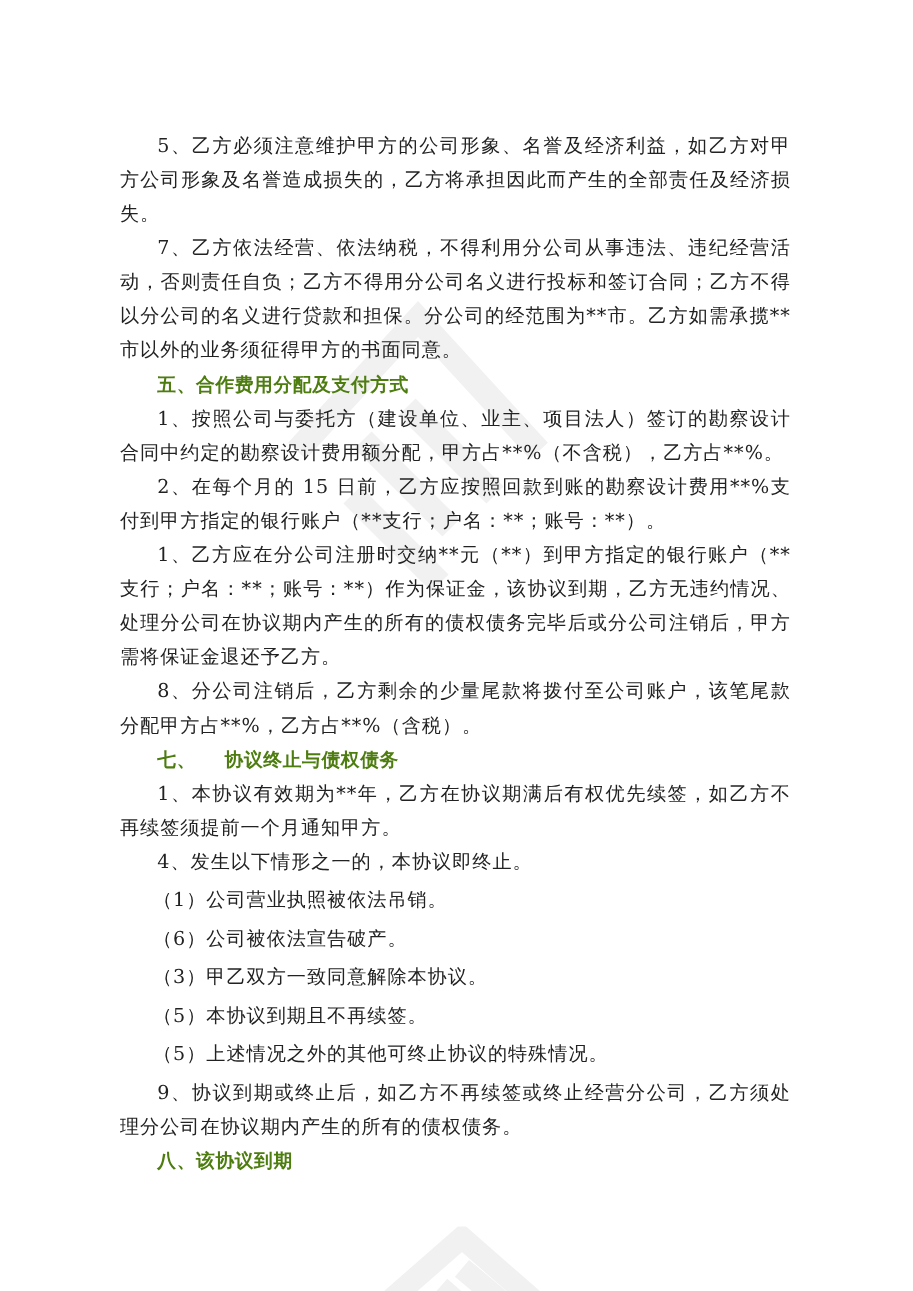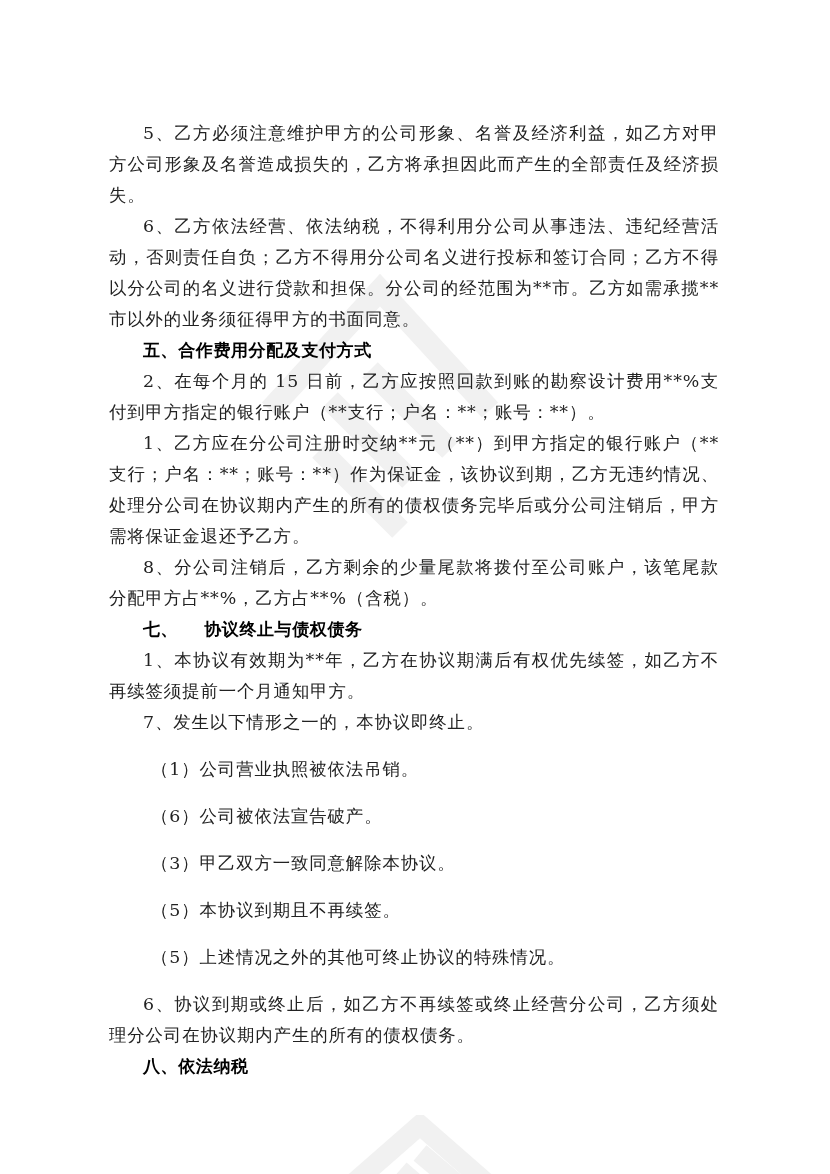--- a/index.html
+++ b/index.html
@@ -16,25 +16,25 @@
     font-family: "DejaVu Serif", "Liberation Serif", serif;
     font-size: 17.4px; line-height: 31px; color: #222222;
   }
   .para {
     margin: 0; text-indent: 34px; text-align: justify;
     text-align-last: left; letter-spacing: 0.9px;
   }
   .heading {
     margin: 0; text-indent: 34px; font-weight: bold;
     font-family: "DejaVu Sans", "Liberation Sans", sans-serif;
-    font-size: 17px; letter-spacing: 0.6px; color: #000000;
+    font-size: 17px; letter-spacing: 0.6px; color: #4d7c0f;
   }
   .heading .gap { display: inline-block; width: 26px; }
   .sub {
-    margin: 16px; padding-left: 26px; letter-spacing: 0.9px;
+    margin: 4px; padding-left: 26px; letter-spacing: 0.9px;
   }
 </style>
 </head>
 <body>
 
 <div class="page">
 
   <svg class="watermark" style="left:250px; top:250px;" width="260" height="360" viewBox="0 0 260 360">
     <g fill="none" stroke="#f1f1f1" stroke-width="22" stroke-linejoin="miter">
       <polyline points="20,160 130,40 240,160"></polyline>
@@ -43,31 +43,32 @@
   </svg>
   <svg class="watermark" style="left:300px; top:1115px;" width="240" height="70" viewBox="0 0 240 70">
     <g fill="none" stroke="#f1f1f1" stroke-width="20">
       <polyline points="40,80 120,10 200,80"></polyline>
       <path d="M100,55 L140,90 M120,38 L170,80"></path>
     </g>
   </svg>
 
   <div class="content">
     <p class="para">5、乙方必须注意维护甲方的公司形象、名誉及经济利益，如乙方对甲方公司形象及名誉造成损失的，乙方将承担因此而产生的全部责任及经济损失。</p>
-    <p class="para">6、乙方依法经营、依法纳税，不得利用分公司从事违法、违纪经营活动，否则责任自负；乙方不得用分公司名义进行投标和签订合同；乙方不得以分公司的名义进行贷款和担保。分公司的经范围为**市。乙方如需承揽**市以外的业务须征得甲方的书面同意。</p>
+    <p class="para">7、乙方依法经营、依法纳税，不得利用分公司从事违法、违纪经营活动，否则责任自负；乙方不得用分公司名义进行投标和签订合同；乙方不得以分公司的名义进行贷款和担保。分公司的经范围为**市。乙方如需承揽**市以外的业务须征得甲方的书面同意。</p>
     <p class="heading">五、合作费用分配及支付方式</p>
+    <p class="para">1、按照公司与委托方（建设单位、业主、项目法人）签订的勘察设计合同中约定的勘察设计费用额分配，甲方占**%（不含税），乙方占**%。</p>
     <p class="para">2、在每个月的 15 日前，乙方应按照回款到账的勘察设计费用**%支付到甲方指定的银行账户（**支行；户名：**；账号：**）。</p>
     <p class="para">1、乙方应在分公司注册时交纳**元（**）到甲方指定的银行账户（**支行；户名：**；账号：**）作为保证金，该协议到期，乙方无违约情况、处理分公司在协议期内产生的所有的债权债务完毕后或分公司注销后，甲方需将保证金退还予乙方。</p>
     <p class="para">8、分公司注销后，乙方剩余的少量尾款将拨付至公司账户，该笔尾款分配甲方占**%，乙方占**%（含税）。</p>
     <p class="heading">
       <span>七、</span><span class="gap"></span><span>协议终止与债权债务</span>
     </p>
     <p class="para">1、本协议有效期为**年，乙方在协议期满后有权优先续签，如乙方不再续签须提前一个月通知甲方。</p>
-    <p class="para">7、发生以下情形之一的，本协议即终止。</p>
+    <p class="para">4、发生以下情形之一的，本协议即终止。</p>
     <p class="sub">（1）公司营业执照被依法吊销。</p>
     <p class="sub">（6）公司被依法宣告破产。</p>
     <p class="sub">（3）甲乙双方一致同意解除本协议。</p>
     <p class="sub">（5）本协议到期且不再续签。</p>
     <p class="sub">（5）上述情况之外的其他可终止协议的特殊情况。</p>
-    <p class="para">6、协议到期或终止后，如乙方不再续签或终止经营分公司，乙方须处理分公司在协议期内产生的所有的债权债务。</p>
-    <p class="heading">八、依法纳税</p>
+    <p class="para">9、协议到期或终止后，如乙方不再续签或终止经营分公司，乙方须处理分公司在协议期内产生的所有的债权债务。</p>
+    <p class="heading">八、该协议到期</p>
   </div>
 </div>
 
 </body></html>

